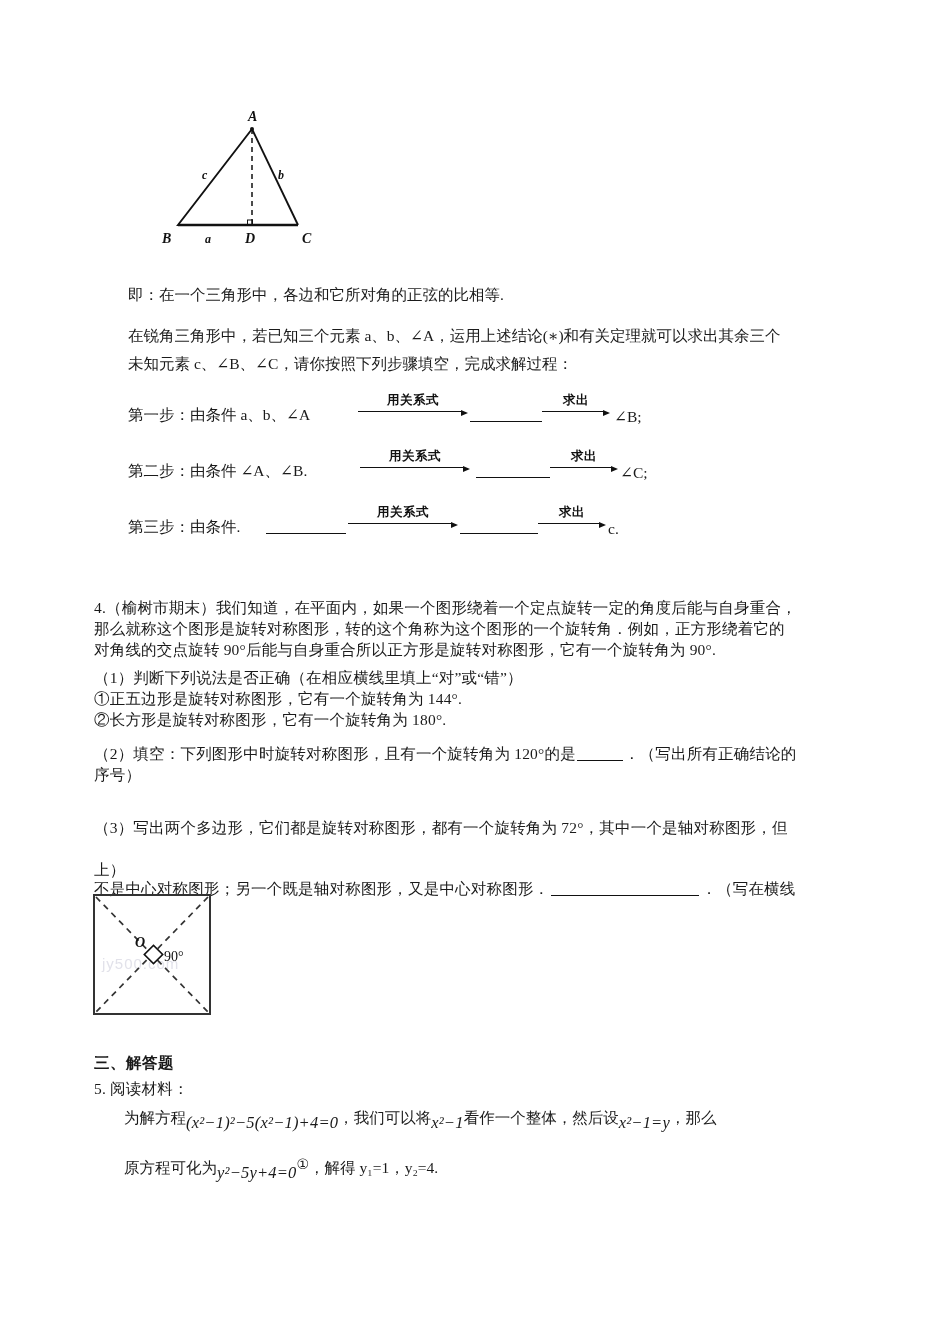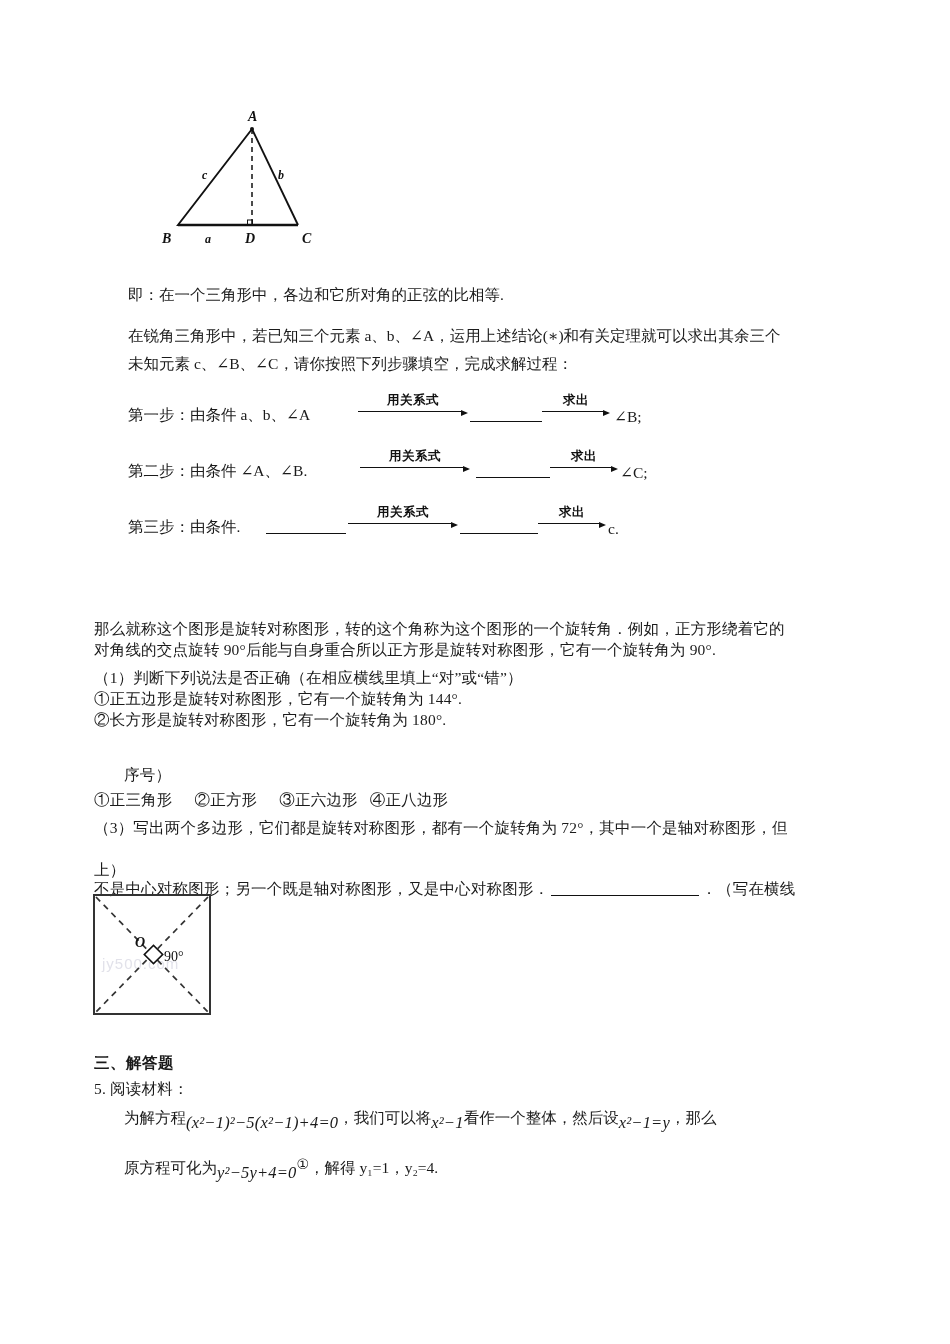--- a/index.html
+++ b/index.html
@@ -215,31 +215,32 @@
     </span>
     <span class="blank" style="left:332px; width:78px;"></span>
     <span class="arrow" style="left:410px; width:68px;">
       <span class="cap">求出</span>
       <span class="shaft" style="width:62px;"></span>
       <span class="head" style="left:61px;"></span>
     </span>
     <span class="tail" style="left:480px;">c.</span>
   </div>
 
+  <div class="txt" style="left:94px; top:598px;">4.（榆树市期末）我们知道，在平面内，如果一个图形绕着一个定点旋转一定的角度后能与自身重合，</div>
   <div class="txt" style="left:94px; top:619px;">那么就称这个图形是旋转对称图形，转的这个角称为这个图形的一个旋转角．例如，正方形绕着它的</div>
   <div class="txt" style="left:94px; top:640px;text-align:right;">对角线的交点旋转 90°后能与自身重合所以正方形是旋转对称图形，它有一个旋转角为 90°.</div>
 
   <div class="txt" style="left:94px; top:668px;">（1）判断下列说法是否正确（在相应横线里填上“对”或“错”）</div>
   <div class="txt" style="left:94px; top:689px;">①正五边形是旋转对称图形，它有一个旋转角为 144°.</div>
   <div class="txt" style="left:94px; top:710px;">②长方形是旋转对称图形，它有一个旋转角为 180°.</div>
 
-  <div class="txt" style="left:94px; top:765px;margin-left:30px;">序号）</div>
-  <div class="txt" style="left:94px; top:790px;">
-    <span>①正三角形</span><span style="display:inline-block;width:22px;"></span><span>②正方形</span><span style="display:inline-block;width:22px;"></span><span>③正六边形</span><span style="display:inline-block;width:12px;"></span><span>④正八边形</span>
-  </div>
+  <div class="txt" style="left:94px; top:744px;">
+    <span>（2）填空：下列图形中时旋转对称图形，且有一个旋转角为 120°的是</span><span style="display:inline-block; width:46px; border-bottom:1.3px solid #111; margin:0 1px; vertical-align:-2px;"></span><span>．（写出所有正确结论的</span>
+  </div>
+  <div class="txt" style="left:94px; top:765px;">序号）</div>
 
   <div class="txt" style="left:94px; top:818px;">（3）写出两个多边形，它们都是旋转对称图形，都有一个旋转角为 72°，其中一个是轴对称图形，但</div>
   <div class="txt" style="left:94px; top:839px;margin-top:40px;">
     <span>不是中心对称图形；另一个既是轴对称图形，又是中心对称图形．</span><span style="display:inline-block; width:148px; border-bottom:1.3px solid #111; margin:0 2px; vertical-align:-2px;"></span><span>．（写在横线</span>
   </div>
   <div class="txt" style="left:94px; top:860px;">上）</div>
 
   <div class="watermark">jy500.com</div>
   <div id="square-figure">
     <svg width="122" height="124" viewBox="0 0 122 124">

